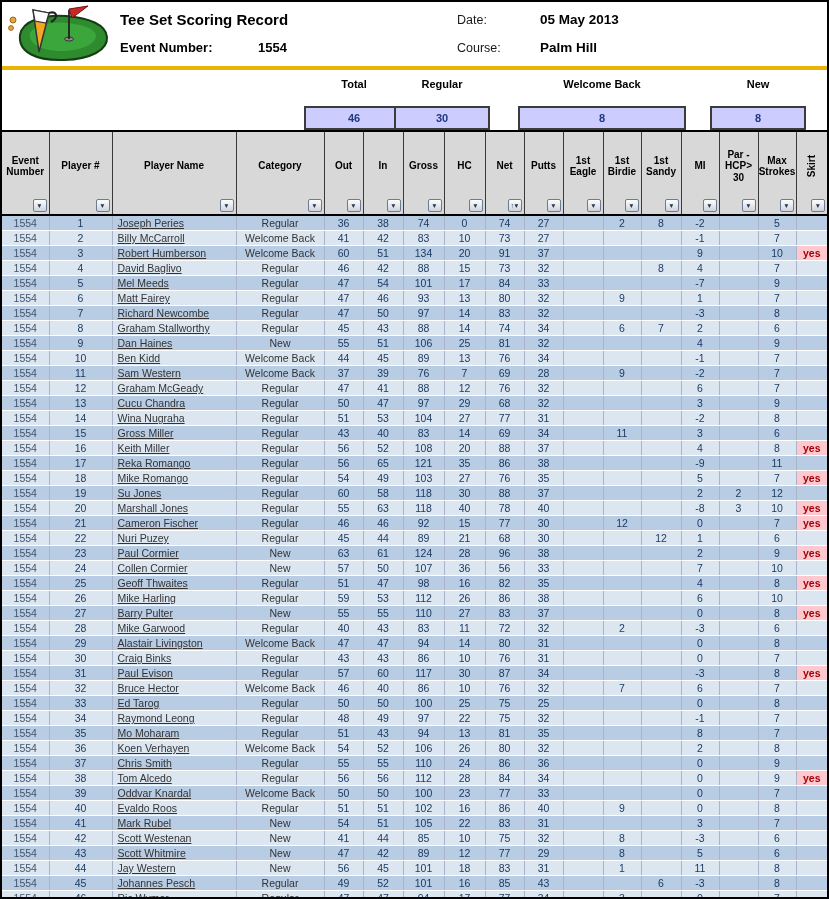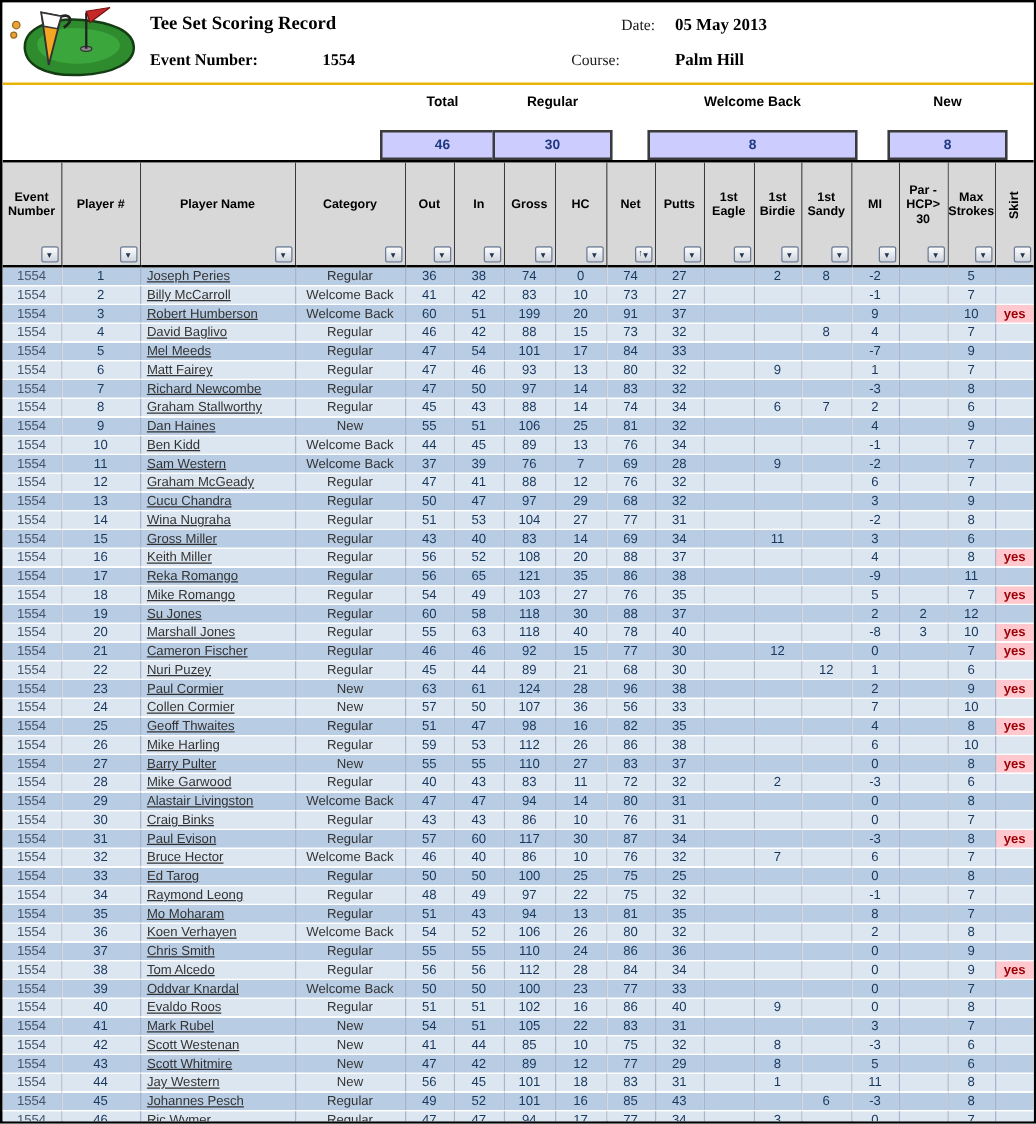--- a/index.html
+++ b/index.html
@@ -1,24 +1,24 @@
 <!DOCTYPE html>
 <html><head>
 <meta charset="utf-8">
 <style>
   html,body{margin:0;padding:0;background:#f4f4f4;font-family:"Liberation Sans",sans-serif;}
   .sheet{position:relative;width:829px;height:899px;box-sizing:border-box;border:2px solid #000;background:#fff;overflow:hidden;}
 
   
-  .band-top{position:relative;height:64px;border-bottom:2px solid #eab308;background:#fff;font-family:Liberation Serif, serif;}
+  .band-top{position:relative;height:64px;border-bottom:4px solid #eab308;background:#fff;}
   .logo{position:absolute;left:4px;top:1px;}
   .title{position:absolute;left:118px;top:9px;font-size:15px;font-weight:bold;color:#000;}
   .event-label{position:absolute;left:118px;top:38px;font-size:13px;font-weight:bold;color:#000;}
   .event-value{position:absolute;left:256px;top:38px;font-size:13px;font-weight:bold;color:#000;}
-  .date-label{position:absolute;left:455px;top:11px;font-size:12.5px;color:#1a1a1a;margin-left:40px;}
+  .date-label{position:absolute;left:455px;top:11px;font-size:12.5px;color:#1a1a1a;}
   .date-value{position:absolute;left:538px;top:10px;font-size:13.5px;font-weight:bold;color:#000;}
   .course-label{position:absolute;left:455px;top:39px;font-size:12.5px;color:#1a1a1a;}
   .course-value{position:absolute;left:538px;top:38px;font-size:13.5px;font-weight:bold;color:#000;}
 
   
   .band-analysis{position:relative;height:60px;border-bottom:2px solid #000;background:#fff;}
   .pa-label{position:absolute;left:48px;top:0;width:190px;height:100%;display:flex;align-items:center;justify-content:center;font-size:11.5px;font-weight:bold;color:#000;}
   .stat{position:absolute;top:8px;text-align:center;}
   .stat .s-label{font-size:11px;font-weight:bold;color:#000;margin-bottom:16px;}
   .stat .s-box{height:20px;background:#CCCCFF;border:2px solid #3b3b3b;display:flex;align-items:center;justify-content:center;font-size:11px;font-weight:bold;color:#1F3880;}
@@ -292,21 +292,21 @@
           <td class="c-max_strokes">7</td>
           <td class="c-skirt"></td>
         </tr>
         <tr>
           <td class="c-event">1554</td>
           <td class="c-player_num">3</td>
           <td class="c-player_name">Robert Humberson</td>
           <td class="c-category">Welcome Back</td>
           <td class="c-out">60</td>
           <td class="c-in">51</td>
-          <td class="c-gross">199</td>
+          <td class="c-gross">134</td>
           <td class="c-hc">20</td>
           <td class="c-net">91</td>
           <td class="c-putts">37</td>
           <td class="c-first_eagle"></td>
           <td class="c-first_birdie"></td>
           <td class="c-first_sandy"></td>
           <td class="c-mi">9</td>
           <td class="c-par_hcp"></td>
           <td class="c-max_strokes">10</td>
           <td class="c-skirt skirt-yes">yes</td>

